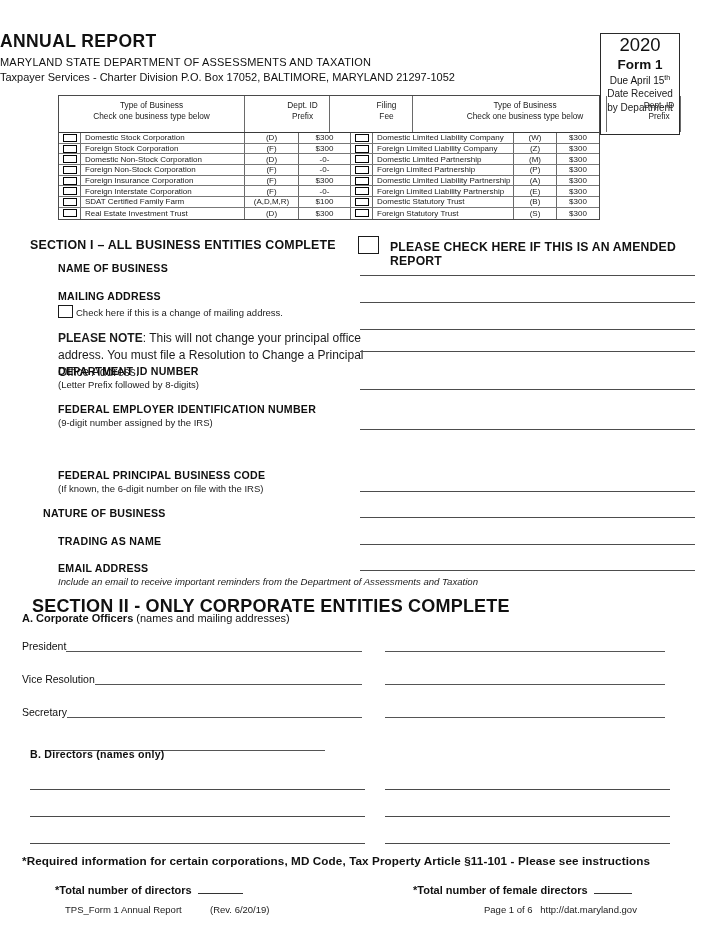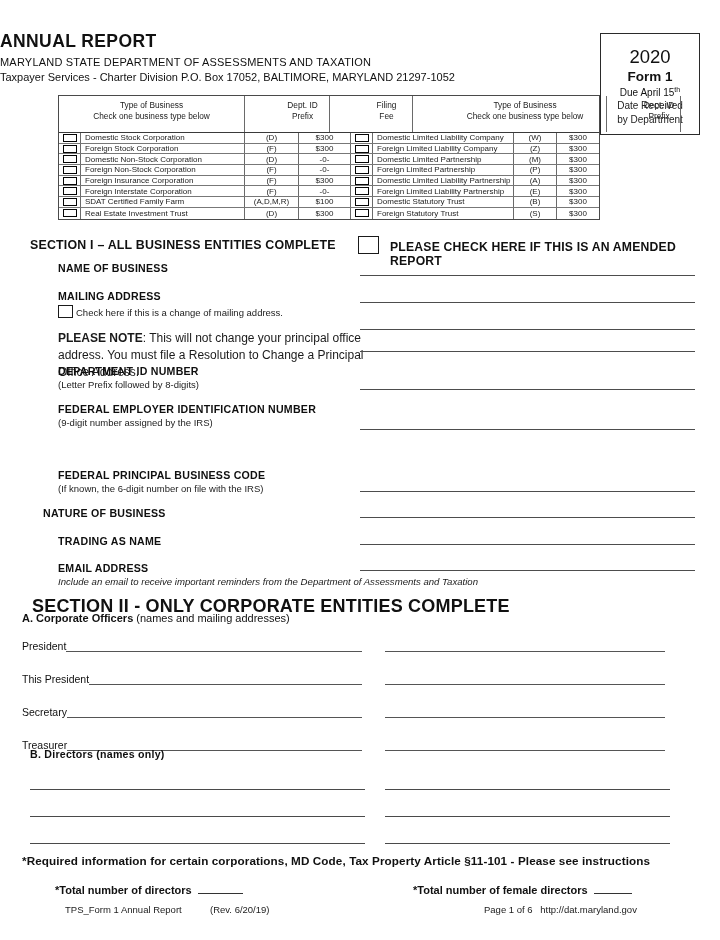--- a/index.html
+++ b/index.html
@@ -7,22 +7,22 @@
   .page {
     position:relative; width:720px; height:940px; background:#fff;
     font-family:"Liberation Sans", sans-serif; color:#111; overflow:hidden;
   }
   
   .hdr { position:absolute; left:0; top:31px; width:716px; text-align:left; }
   .hdr-title { font-size:17.5px; font-weight:bold; letter-spacing:.4px; }
   .hdr-dept  { font-size:11px; margin-top:4px; letter-spacing:.2px; }
   .hdr-addr  { font-size:11px;  margin-top:3px; }
   
-  .ibox { position:absolute; left:600px; top:33px; width:100px; height:102px;
-          border:1.5px solid #2a2a2a; text-align:center; padding-top:12px; background:#fff; }
+  .ibox { position:absolute; left:600px; top:33px; width:80px; height:102px;
+          border:1.5px solid #2a2a2a; text-align:center; padding-top:0; background:#fff; }
   .iyear { font-size:18.5px; }
   .iform { font-size:13.5px; font-weight:bold; margin-top:1px; }
   .idue  { font-size:10px; margin-top:2px; }
   .idue sup { font-size:7px; }
   .ircv  { font-size:10px; line-height:1.32; margin-top:1px; color:#222; }
   
   .btable { position:absolute; left:58px; top:95px; width:542px; border:1px solid #4a4a4a; background:#fff; }
   .bt-head { display:grid; grid-template-columns:186px 54px 52px 163px 43px 42px;
              border-bottom:1.5px solid #3a3a3a; height:37px;gap:31px; }
   .hcell { border-right:1px solid #6a6a6a; text-align:center; font-size:8.3px; line-height:1.3;
@@ -284,39 +284,35 @@
       <div class="officer-row">
         <div class="o-left">
           <span class="o-label">President</span>
           <span class="o-line"></span>
         </div>
         <span class="o-right"></span>
       </div>
 
       <div class="officer-row">
         <div class="o-left">
-          <span class="o-label">This President</span>
+          <span class="o-label">Vice Resolution</span>
           <span class="o-line"></span>
         </div>
         <span class="o-right"></span>
       </div>
 
       <div class="officer-row">
         <div class="o-left">
           <span class="o-label">Secretary</span>
           <span class="o-line"></span>
         </div>
         <span class="o-right"></span>
       </div>
 
       <div class="officer-row">
-        <div class="o-left">
-          <span class="o-label">Treasurer</span>
-          <span class="o-line"></span>
-        </div>
         <span class="o-right"></span>
       </div>
     </div>
 
   <div class="lbl" style="left:30px; top:748px;">B. Directors (names only)</div>
   <div class="directors">
     <div class="director-row">
       <span class="d-left"></span>
       <span class="d-right"></span>
     </div>

